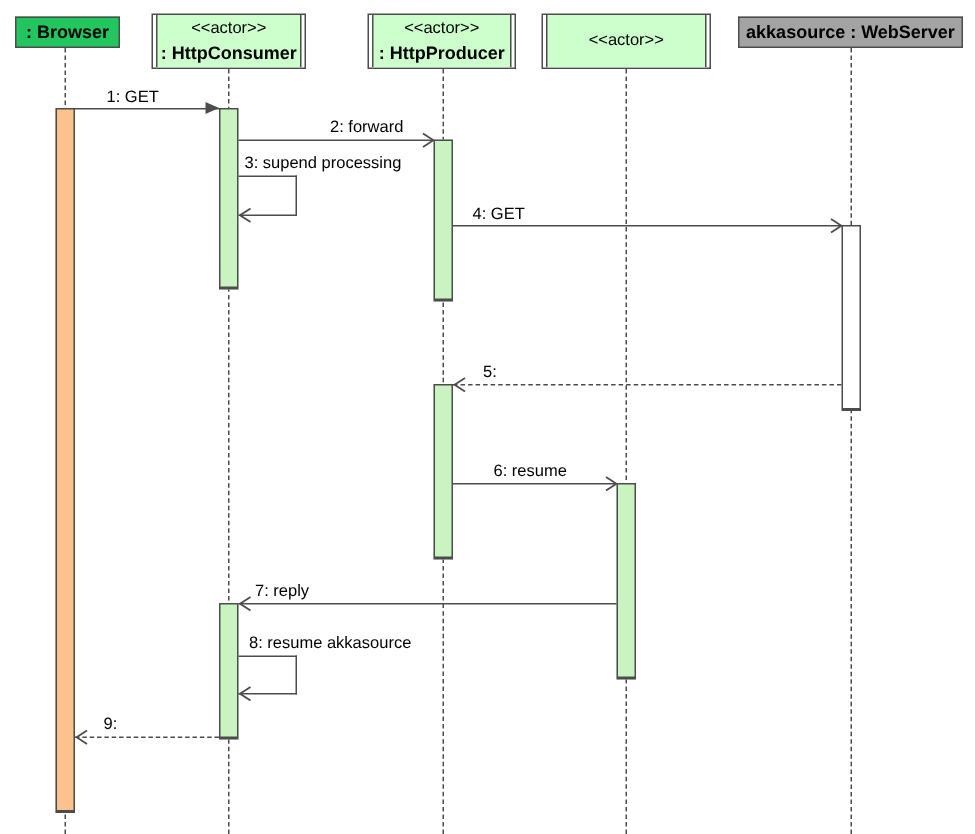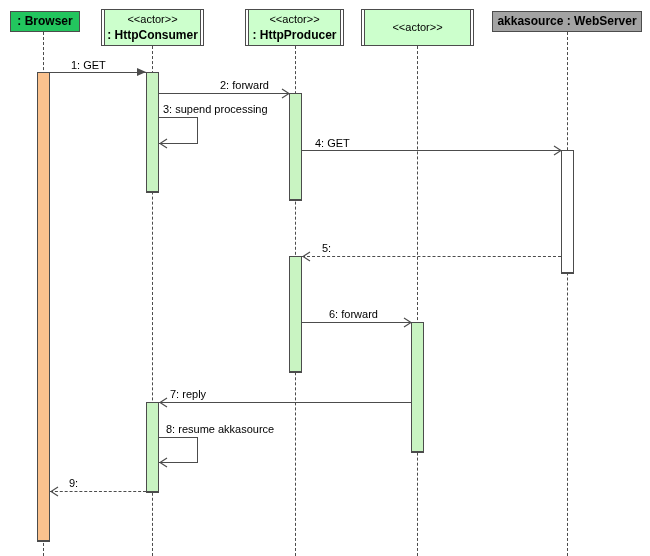--- a/index.html
+++ b/index.html
@@ -173,21 +173,21 @@
       </svg>
   </div>
   <div class="msg-label" id="m5-label">5:</div>
 
   <div class="msg-line" id="m6-line"></div>
   <div class="arrow" id="m6-arrow">
     <svg width="9" height="11" viewBox="0 0 9 11">
         <path d="M1 1 L8 5.5 L1 10" fill="none" stroke="#4c4c4c" stroke-width="1.2"></path>
       </svg>
   </div>
-  <div class="msg-label" id="m6-label">6: forward</div>
+  <div class="msg-label" id="m6-label">6: resume</div>
 
   <div class="msg-line" id="m7-line"></div>
   <div class="arrow" id="m7-arrow">
     <svg width="9" height="11" viewBox="0 0 9 11">
         <path d="M8 1 L1 5.5 L8 10" fill="none" stroke="#4c4c4c" stroke-width="1.2"></path>
       </svg>
   </div>
   <div class="msg-label" id="m7-label">7: reply</div>
 
   <div class="self-loop" id="m8-loop"></div>

